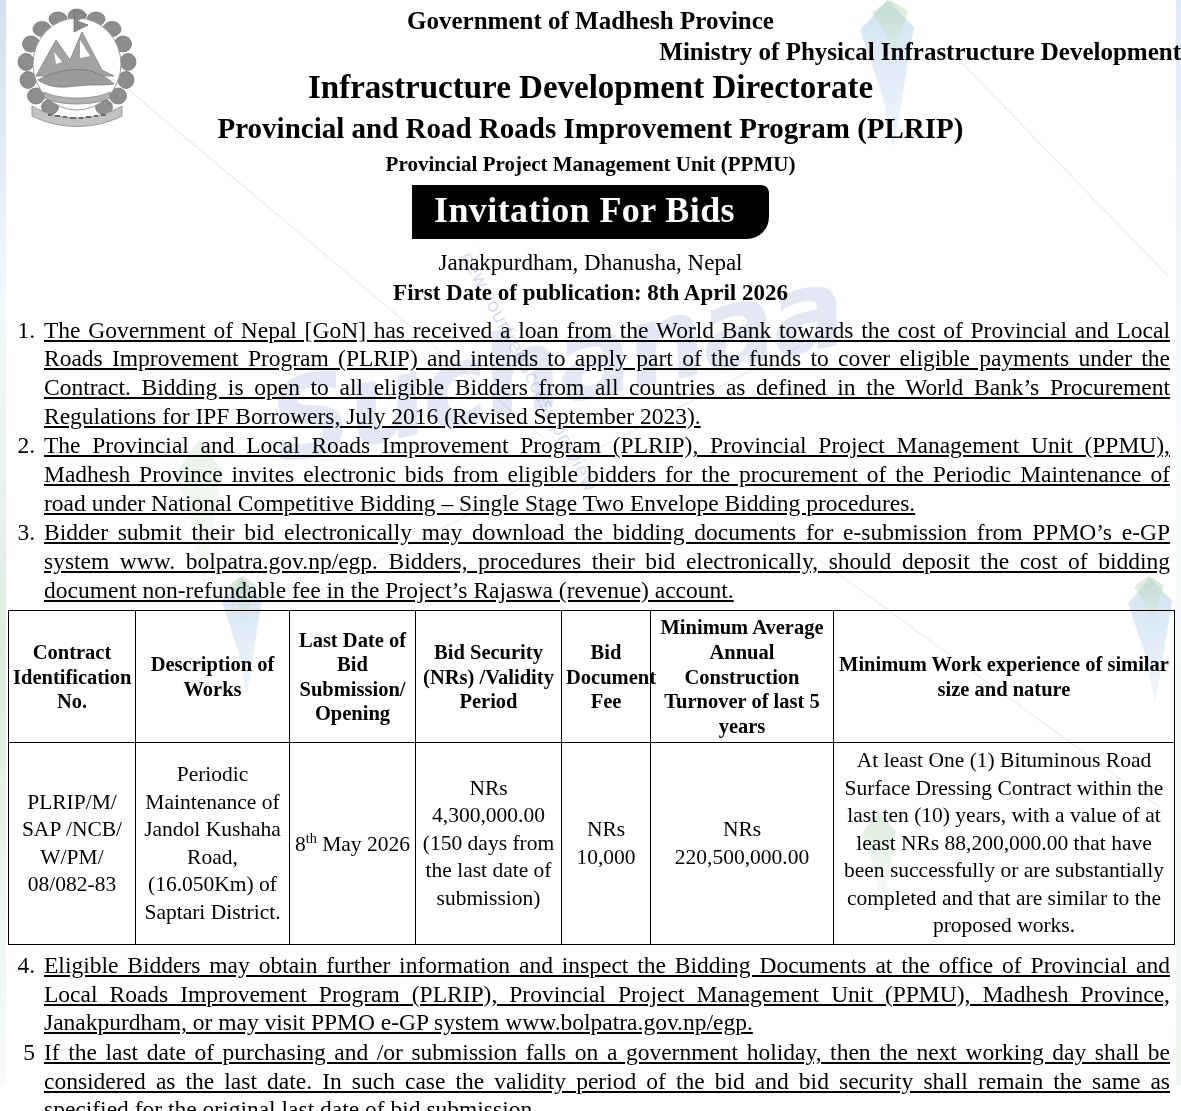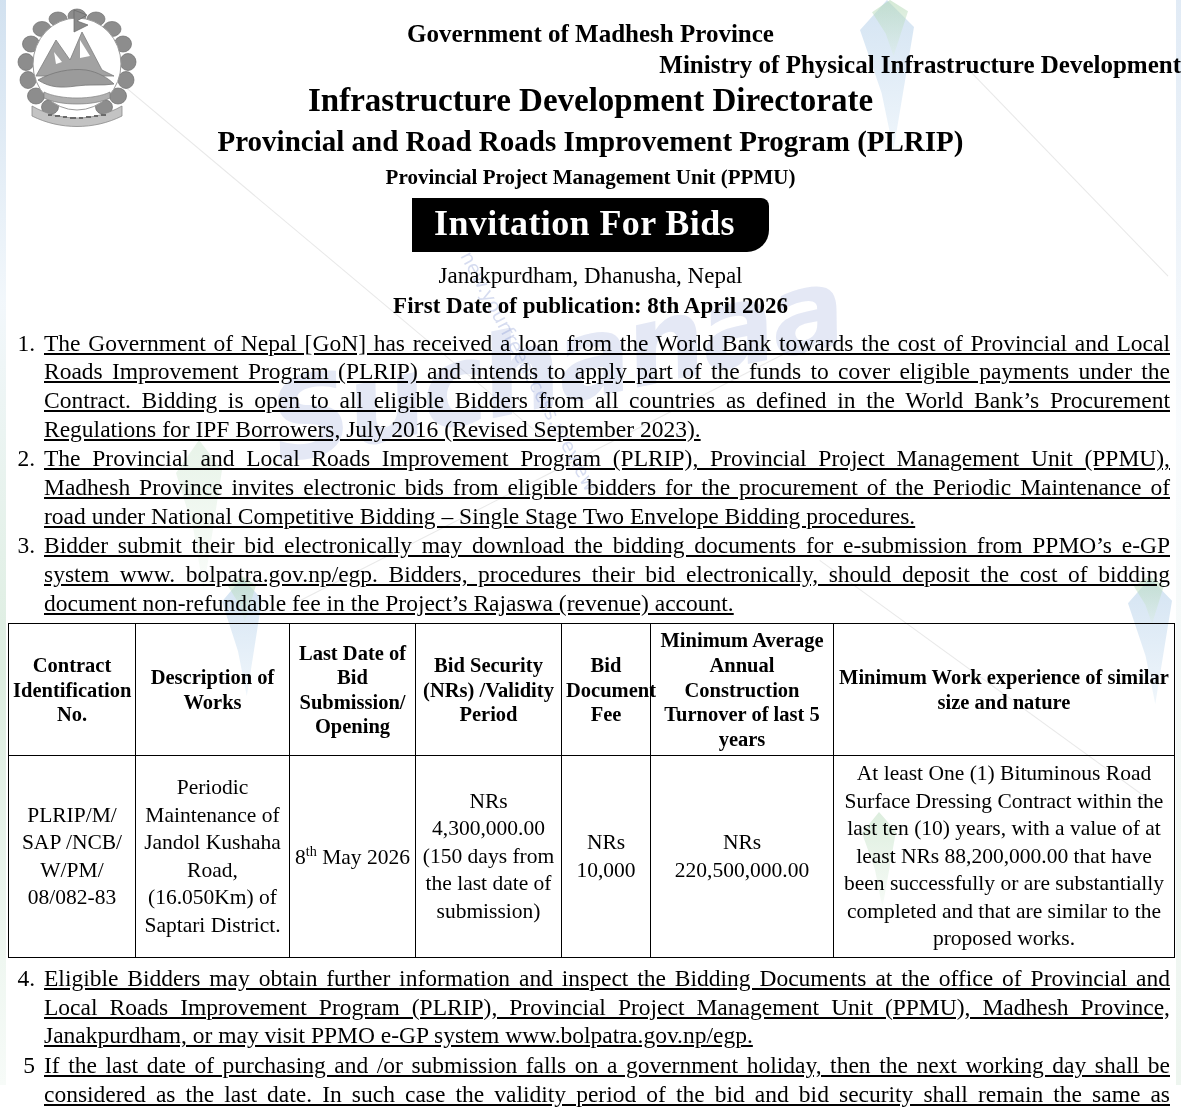--- a/index.html
+++ b/index.html
@@ -93,21 +93,21 @@
 
   
   .content {
     position: relative;
     z-index: 2;
   }
 
   
   .header {
     position: relative;
-    padding-top: 19px;
+    padding-top: 6px;
     text-align: center;
   }
   .emblem {
     position: absolute;
     left: 10px;
     top: 6px;
     width: 134px;
     height: 128px;
   }
   .h-line {

